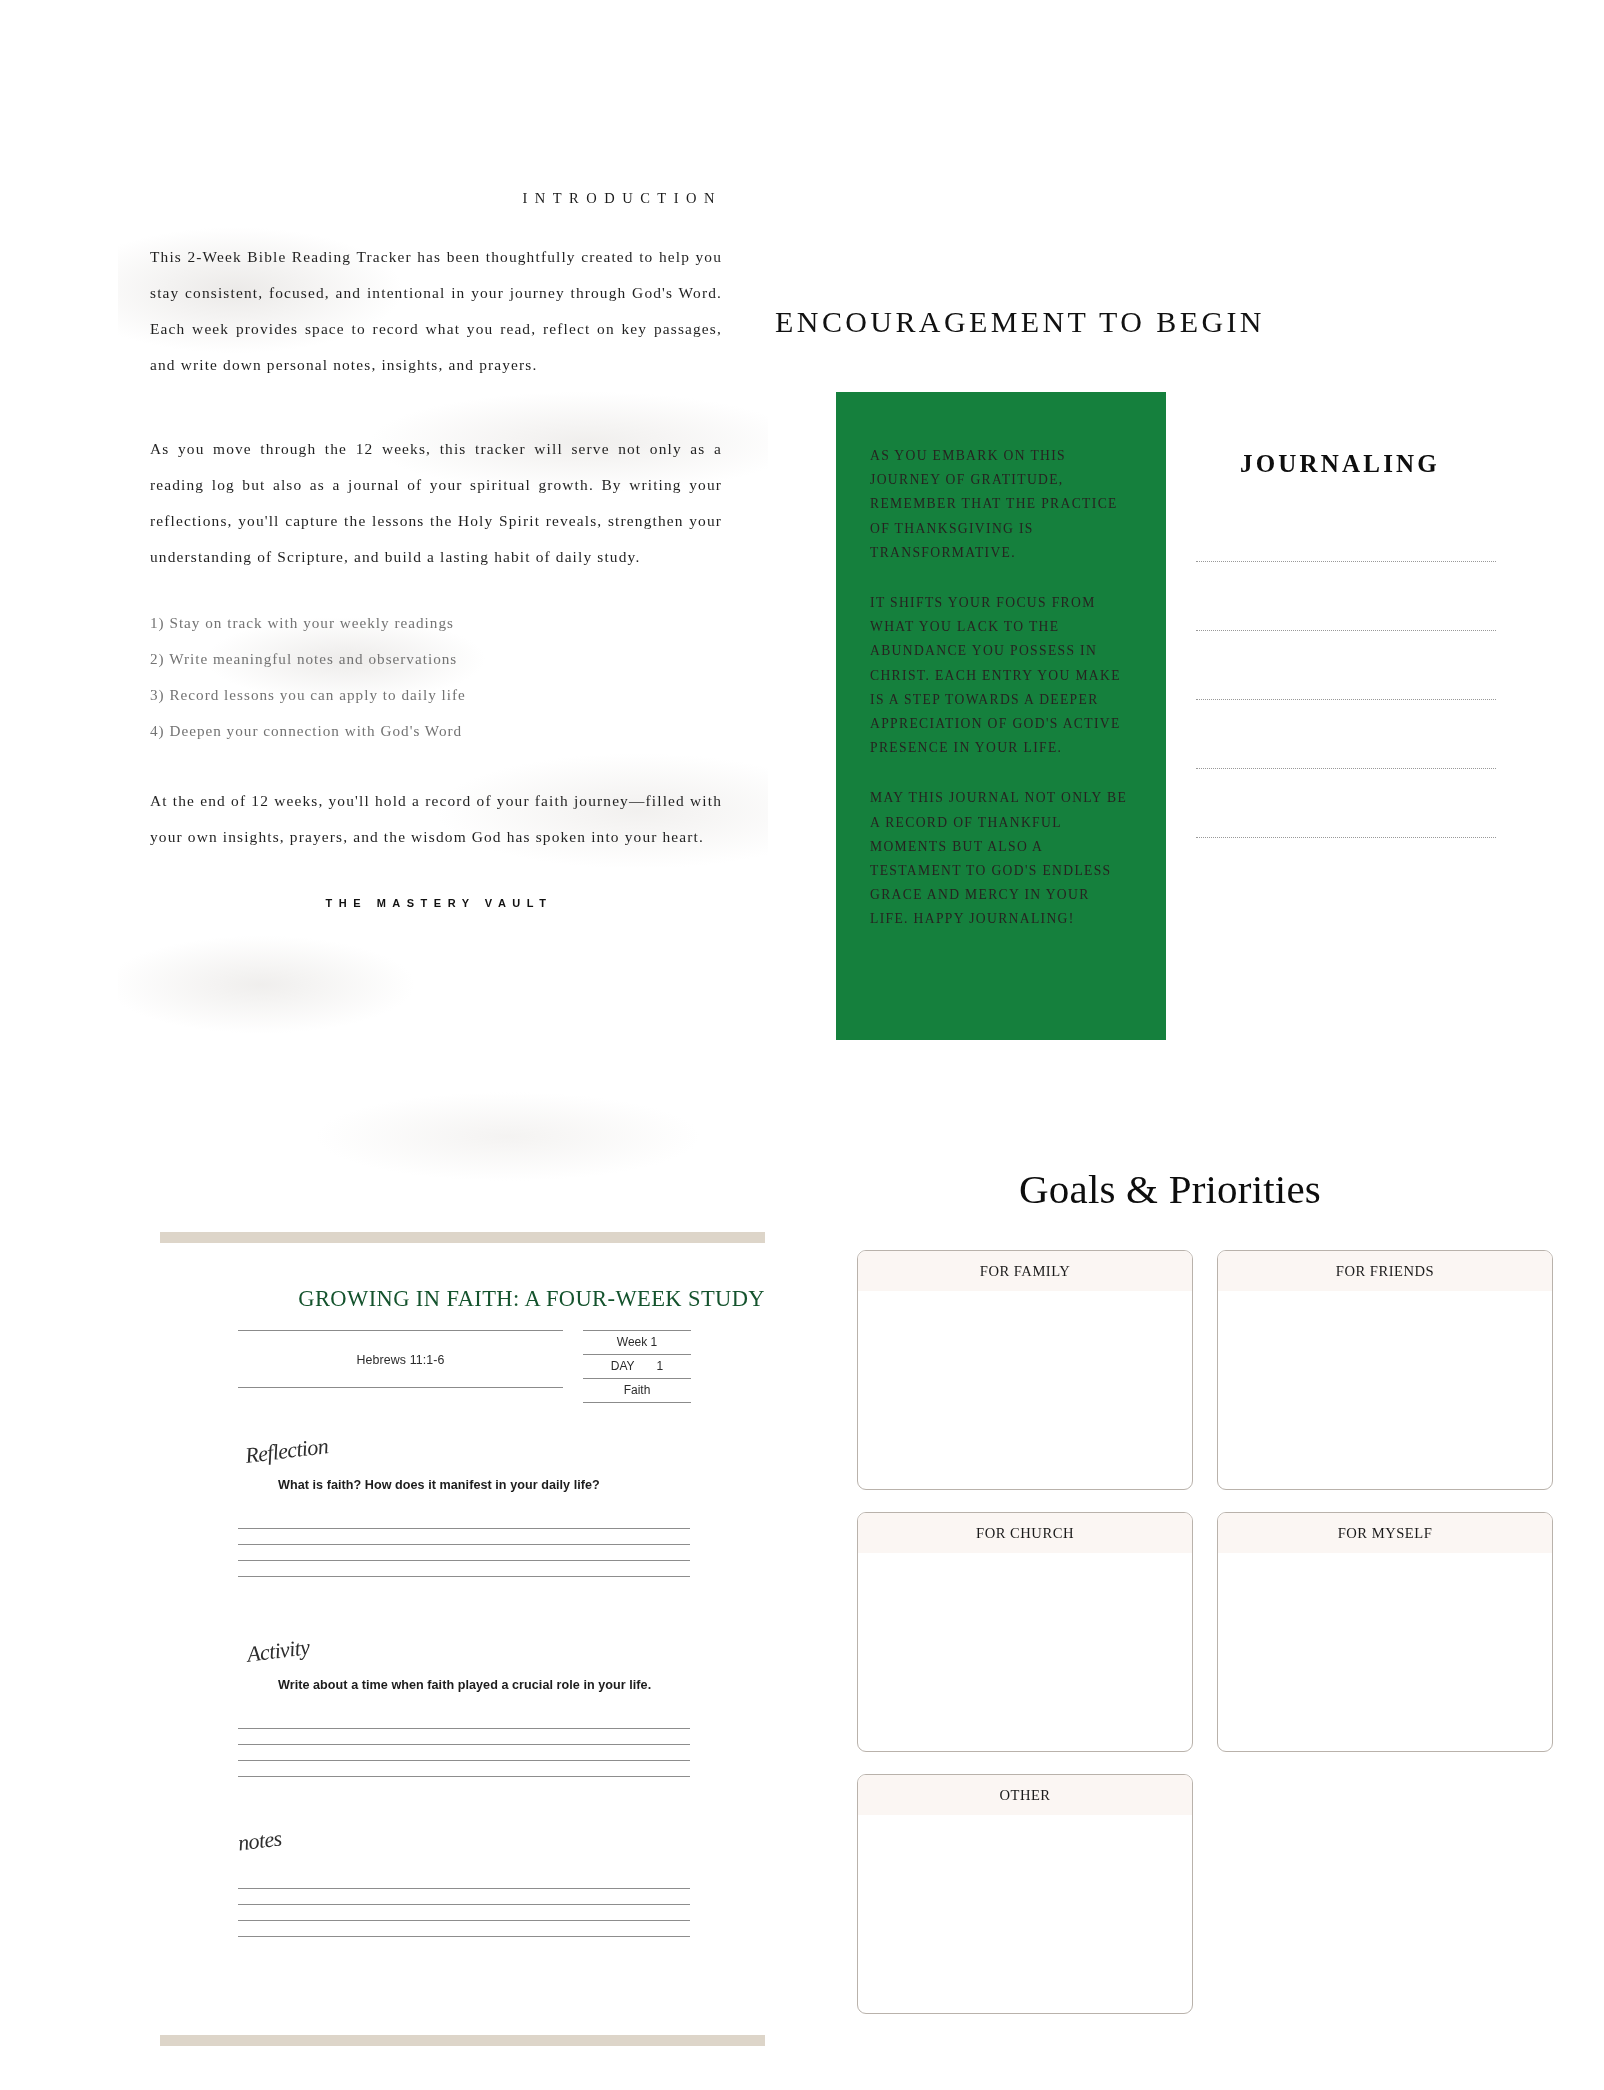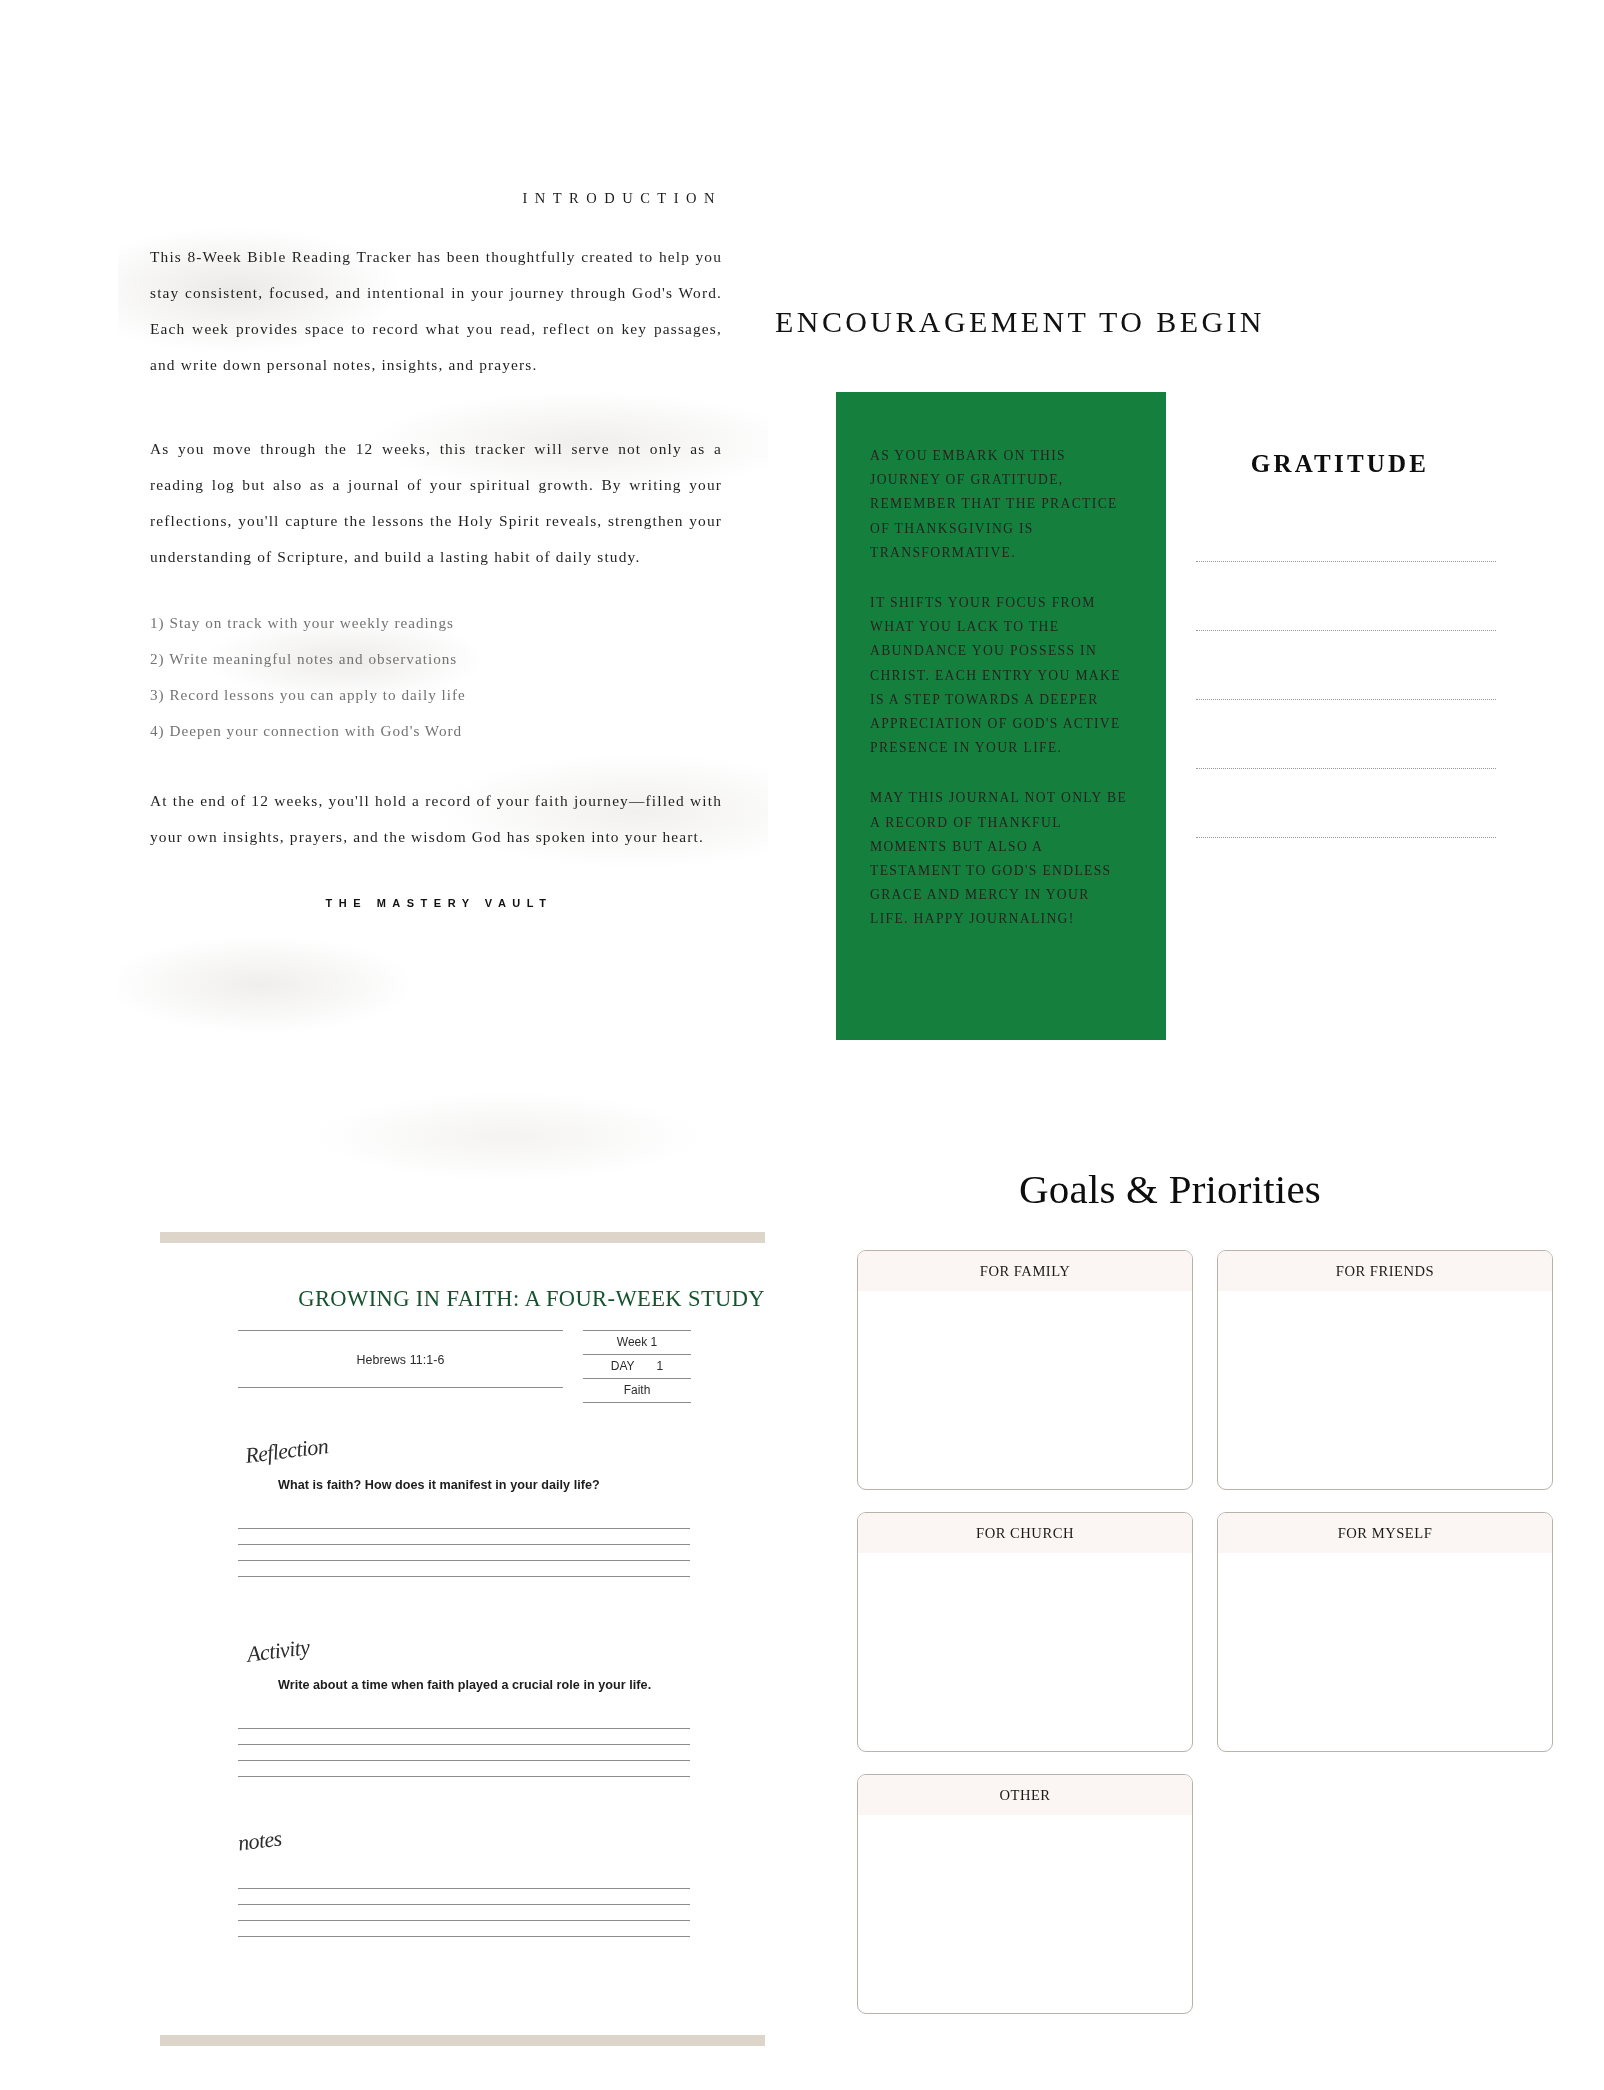--- a/index.html
+++ b/index.html
@@ -223,21 +223,21 @@
 </style>
 </head>
 <body>
 
 <div class="page">
 
   <div class="marble"></div>
 
   <div class="intro-wrap">
     <div class="intro-title">INTRODUCTION</div>
-    <p class="intro-p">This 8-Week Bible Reading Tracker has been thoughtfully created to help you stay consistent, focused, and intentional in your journey through God's Word. Each week provides space to record what you read, reflect on key passages, and write down personal notes, insights, and prayers.</p>
+    <p class="intro-p">This 2-Week Bible Reading Tracker has been thoughtfully created to help you stay consistent, focused, and intentional in your journey through God's Word. Each week provides space to record what you read, reflect on key passages, and write down personal notes, insights, and prayers.</p>
     <div class="gap-sm"></div>
     <p class="intro-p tight">As you move through the 12 weeks, this tracker will serve not only as a reading log but also as a journal of your spiritual growth. By writing your reflections, you'll capture the lessons the Holy Spirit reveals, strengthen your understanding of Scripture, and build a lasting habit of daily study.</p>
     <div class="gap-md"></div>
     <ul class="intro-list">
       <li>1) Stay on track with your weekly readings</li>
       <li>2) Write meaningful notes and observations</li>
       <li>3) Record lessons you can apply to daily life</li>
       <li>4) Deepen your connection with God's Word</li>
     </ul>
     <div class="gap-lg"></div>
@@ -248,21 +248,21 @@
   <div class="enc-title">ENCOURAGEMENT TO BEGIN</div>
 
   <div class="enc-panel">
     <div class="enc-panel-inner">
       <p class="enc-p">AS YOU EMBARK ON THIS JOURNEY OF GRATITUDE, REMEMBER THAT THE PRACTICE OF THANKSGIVING IS TRANSFORMATIVE.</p>
       <p class="enc-p">IT SHIFTS YOUR FOCUS FROM WHAT YOU LACK TO THE ABUNDANCE YOU POSSESS IN CHRIST. EACH ENTRY YOU MAKE IS A STEP TOWARDS A DEEPER APPRECIATION OF GOD'S ACTIVE PRESENCE IN YOUR LIFE.</p>
       <p class="enc-p">MAY THIS JOURNAL NOT ONLY BE A RECORD OF THANKFUL MOMENTS BUT ALSO A TESTAMENT TO GOD'S ENDLESS GRACE AND MERCY IN YOUR LIFE. HAPPY JOURNALING!</p>
     </div>
   </div>
 
-  <div class="gratitude-title">GRATITUDE</div>
+  <div class="gratitude-title">JOURNALING</div>
   <div class="grat-lines">
     <div class="grat-line"></div>
     <div class="grat-line"></div>
     <div class="grat-line"></div>
     <div class="grat-line"></div>
     <div class="grat-line"></div>
   </div>
 
   <div class="ws-page"></div>
   <div class="ws-bar top"></div>

